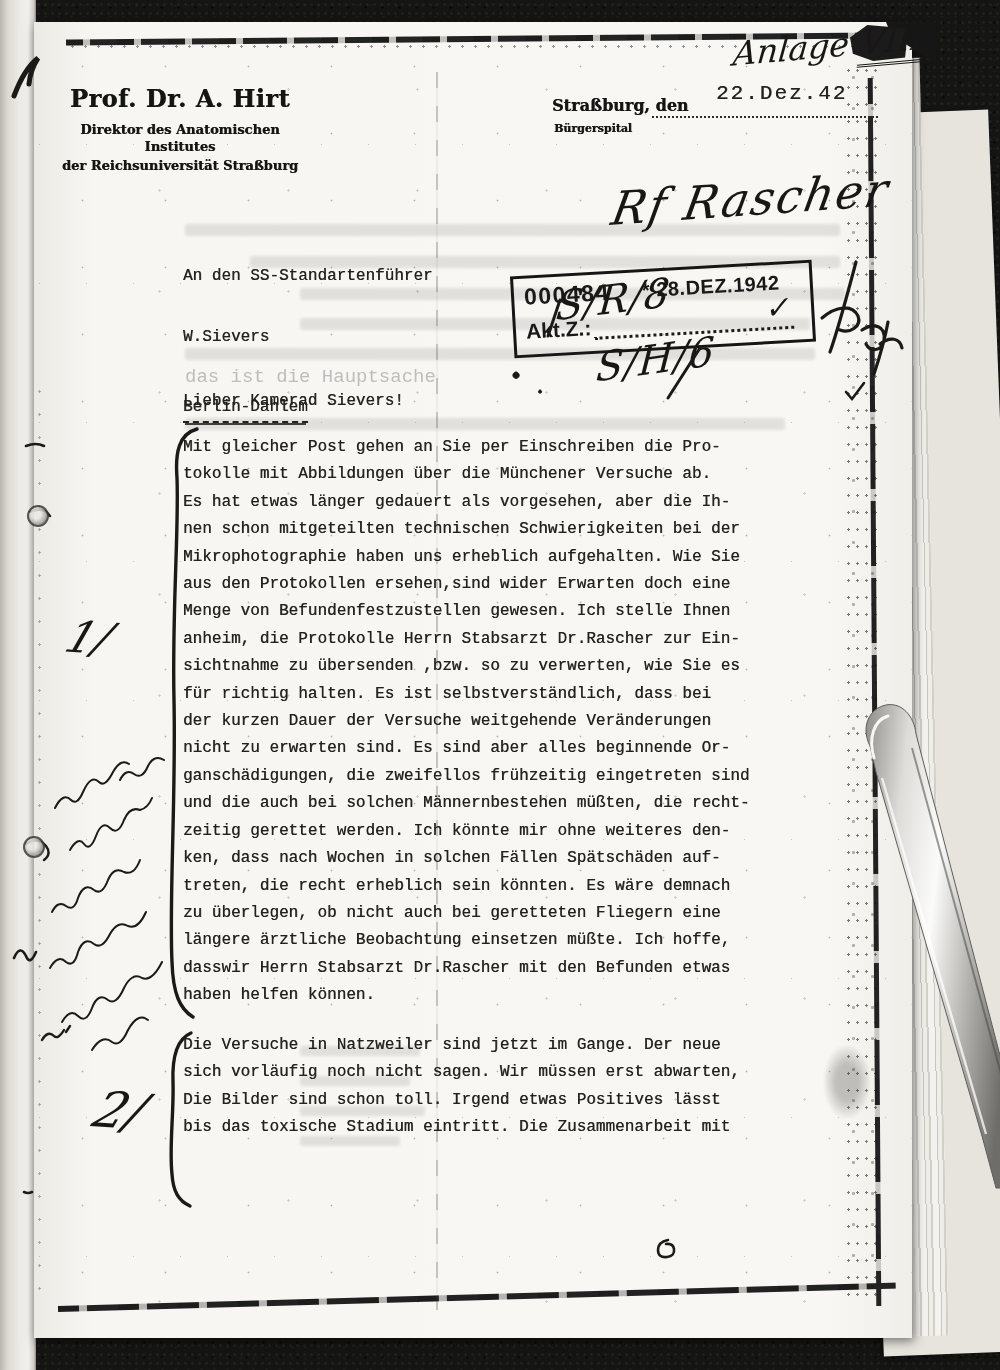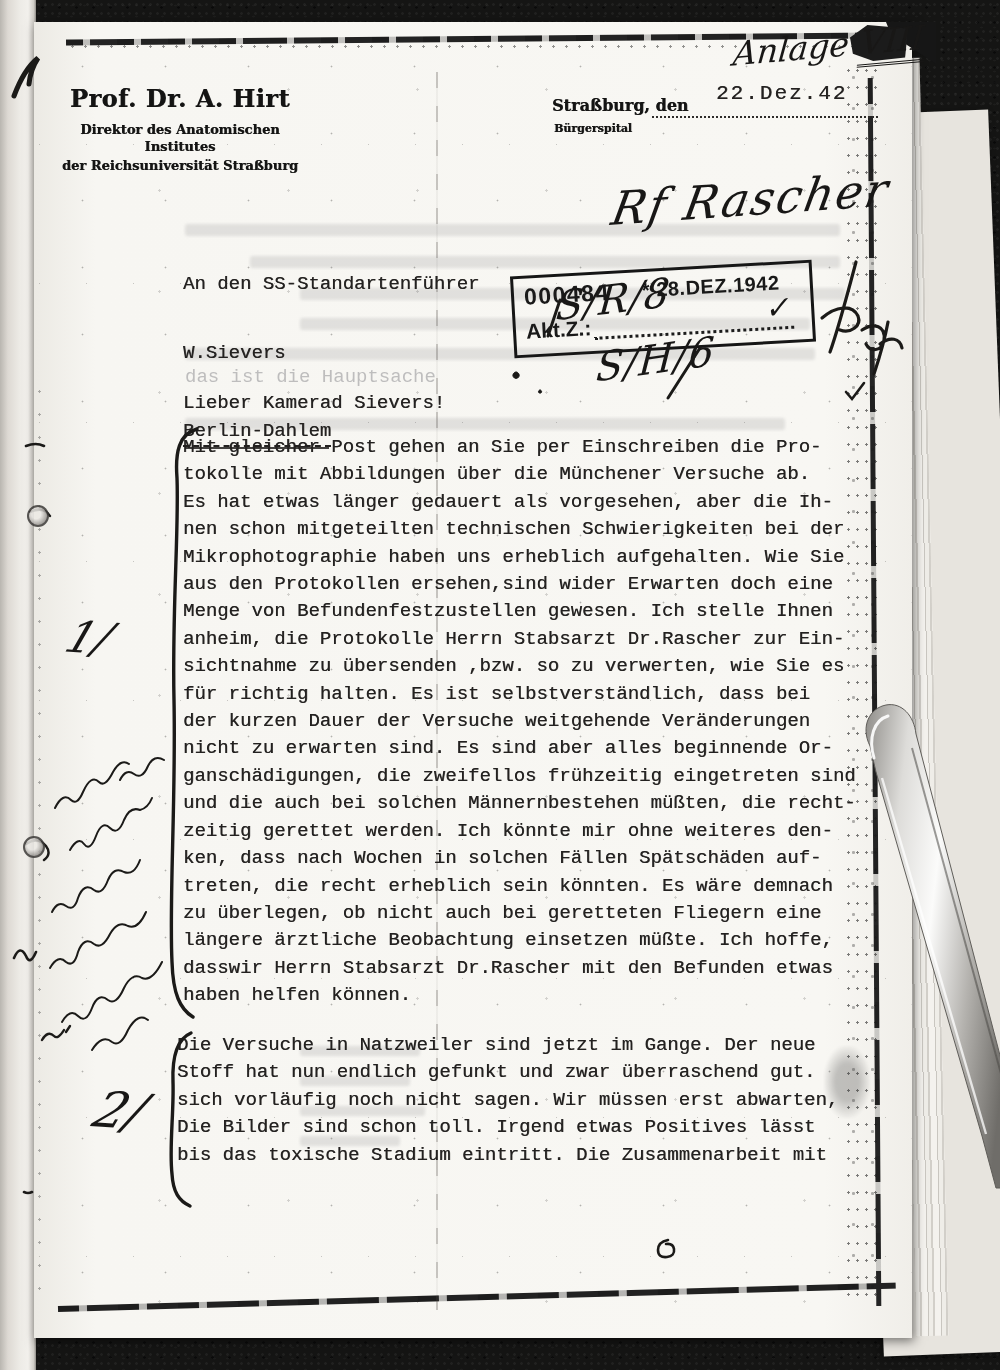--- a/index.html
+++ b/index.html
@@ -50,40 +50,40 @@
     background-image:radial-gradient(circle, rgba(20,20,20,.9) 1px, transparent 1.4px);background-size:13px 7px;}
   .blob-tr{left:850px;top:25px;width:58px;height:36px;background:#1b1b1b;filter:blur(.5px);
     clip-path:polygon(0 35%,30% 0,100% 10%,95% 90%,40% 100%,5% 80%);}
   .border-right{left:872px;top:78px;width:5px;height:1228px;transform:rotate(-0.4deg);filter:blur(.3px);
     background:repeating-linear-gradient(180deg,#202020 0 26px, rgba(32,32,32,.2) 26px 38px, #242424 38px 77px);}
   .border-bottom{left:58px;top:1306px;width:838px;height:6px;transform:rotate(-1.6deg);transform-origin:left center;filter:blur(.4px);
     background:repeating-linear-gradient(90deg,#1d1d1d 0 21px, rgba(30,30,30,.3) 21px 29px, #222 29px 60px);}
   .fold-line{left:436px;top:72px;width:2px;height:1238px;opacity:.8;
     background:repeating-linear-gradient(180deg, rgba(70,64,58,.35) 0 16px, rgba(70,64,58,.07) 16px 34px);}
   
-  .typed{font-family:"Liberation Mono","DejaVu Sans Mono",monospace;font-size:19px;color:#232120;
+  .typed{font-family:"Liberation Mono","DejaVu Sans Mono",monospace;font-size:16px;color:#232120;
     white-space:pre;text-shadow:0.4px 0 0 rgba(30,28,26,.7);}
   .lines{line-height:27.4px;}
   .fraktur{font-family:"DejaVu Serif","Liberation Serif",serif;font-weight:700;color:#141413;
     text-shadow:0.5px 0 0 rgba(20,20,20,.8);}
   .letterhead{left:58px;top:84px;width:244px;text-align:center;}
   .lh-name{font-size:24px;letter-spacing:.5px;}
   .lh-sub{font-size:13px;line-height:17px;margin-top:8px;}
   .dl-place{left:552px;top:96px;font-size:16px;}
   .dl-sub{left:554px;top:122px;font-size:11px;}
   .dl-dots{left:652px;top:96px;width:226px;height:20px;border-bottom:2.5px dotted #2e2c2a;}
   .dl-date{left:716px;top:82px;font-size:21px;letter-spacing:2px;}
   .recipient{left:183px;top:228px;}
   .rc-l{line-height:24.5px;}
   .rc-underline{margin-top:10px;display:inline-block;border-bottom:2px solid #232120;
     box-shadow:0 4px 0 -2px rgba(35,33,32,.85);padding-bottom:1px;}
   .rc-dashes{border-bottom-style:dashed;}
   .salutation{left:183px;top:392px;}
   .para1{left:183px;top:434px;}
-  .para2{left:177px;top:1032px;}
+  .para2{left:183px;top:1032px;}
   
   .stamp{left:512px;top:268px;width:296px;height:76px;border:3.5px solid #161616;
     transform:rotate(-3.2deg);background:rgba(255,255,255,0.0);}
   .stamp-row1{position:absolute;left:10px;top:5px;font-family:"Liberation Sans","DejaVu Sans",sans-serif;
     font-weight:700;font-size:23px;letter-spacing:1.5px;color:#191919;}
   .stamp-date{position:absolute;left:128px;top:7px;font-family:"Liberation Sans","DejaVu Sans",sans-serif;
     font-weight:700;font-size:20px;letter-spacing:.5px;color:#191919;}
   .stamp-row2{position:absolute;left:10px;top:41px;font-family:"Liberation Sans","DejaVu Sans",sans-serif;
     font-weight:700;font-size:21px;color:#191919;}
   .stamp-dots{position:absolute;left:78px;top:42px;width:200px;height:20px;border-bottom:3px dotted #1c1c1c;}
@@ -172,21 +172,21 @@
     </div>
     <div class="stamp-row2">Akt.Z.:</div>
     <div class="stamp-dots"></div>
   </div>
   <div class="abs hand fileref1">S/R/8</div>
   <div class="abs hand fileref2">S/H/6</div>
   <div class="abs hand check1">✓</div>
 
   <div class="abs typed salutation">Lieber Kamerad Sievers!</div>
   <div class="abs typed lines para1"><div>Mit gleicher Post gehen an Sie per Einschreiben die Pro-</div><div>tokolle mit Abbildungen über die Münchener Versuche ab.</div><div>Es hat etwas länger gedauert als vorgesehen, aber die Ih-</div><div>nen schon mitgeteilten technischen Schwierigkeiten bei der</div><div>Mikrophotographie haben uns erheblich aufgehalten. Wie Sie</div><div>aus den Protokollen ersehen,sind wider Erwarten doch eine</div><div>Menge von Befundenfestzustellen gewesen. Ich stelle Ihnen</div><div>anheim, die Protokolle Herrn Stabsarzt Dr.Rascher zur Ein-</div><div>sichtnahme zu übersenden ,bzw. so zu verwerten, wie Sie es</div><div>für richtig halten. Es ist selbstverständlich, dass bei</div><div>der kurzen Dauer der Versuche weitgehende Veränderungen</div><div>nicht zu erwarten sind. Es sind aber alles beginnende Or-</div><div>ganschädigungen, die zweifellos frühzeitig eingetreten sind</div><div>und die auch bei solchen Männernbestehen müßten, die recht-</div><div>zeitig gerettet werden. Ich könnte mir ohne weiteres den-</div><div>ken, dass nach Wochen in solchen Fällen Spätschäden auf-</div><div>treten, die recht erheblich sein könnten. Es wäre demnach</div><div>zu überlegen, ob nicht auch bei geretteten Fliegern eine</div><div>längere ärztliche Beobachtung einsetzen müßte. Ich hoffe,</div><div>dasswir Herrn Stabsarzt Dr.Rascher mit den Befunden etwas</div><div>haben helfen können.</div></div>
-  <div class="abs typed lines para2"><div>Die Versuche in Natzweiler sind jetzt im Gange. Der neue</div><div>Stoff hat nun endlich gefunkt und zwar überraschend gut.</div><div>sich vorläufig noch nicht sagen. Wir müssen erst abwarten,</div><div>Die Bilder sind schon toll. Irgend etwas Positives lässt</div><div>bis das toxische Stadium eintritt. Die Zusammenarbeit mit</div></div>
+  <div class="abs typed lines para2"><div>Die Versuche in Natzweiler sind jetzt im Gange. Der neue</div><div>sich vorläufig noch nicht sagen. Wir müssen erst abwarten,</div><div>Die Bilder sind schon toll. Irgend etwas Positives lässt</div><div>bis das toxische Stadium eintritt. Die Zusammenarbeit mit</div></div>
 
   <div class="abs hand mark1">1/</div>
   <div class="abs hand mark2">2/</div>
 
   <svg class="deco" style="left:0;top:0" width="1000" height="1370" viewBox="0 0 1000 1370">
     <g fill="none" stroke="#1b1a18" stroke-linecap="round">
 
       <path d="M197,429 C179,434 175,452 177,478 C179,530 172,610 174,700 C176,800 169,900 172,962 C173,994 180,1009 193,1017" stroke-width="3.4"></path>
 
       <path d="M191,1033 C177,1039 172,1056 173,1082 C174,1112 169,1148 172,1174 C173,1192 179,1201 190,1206" stroke-width="3.4"></path>

